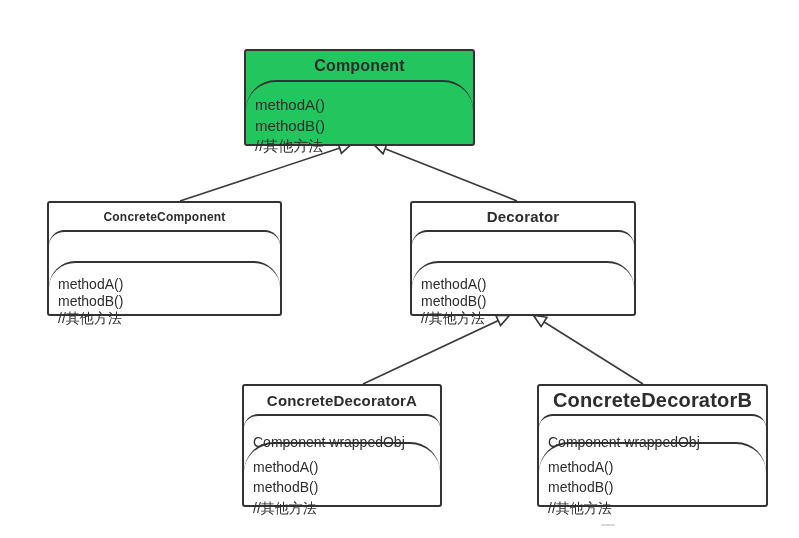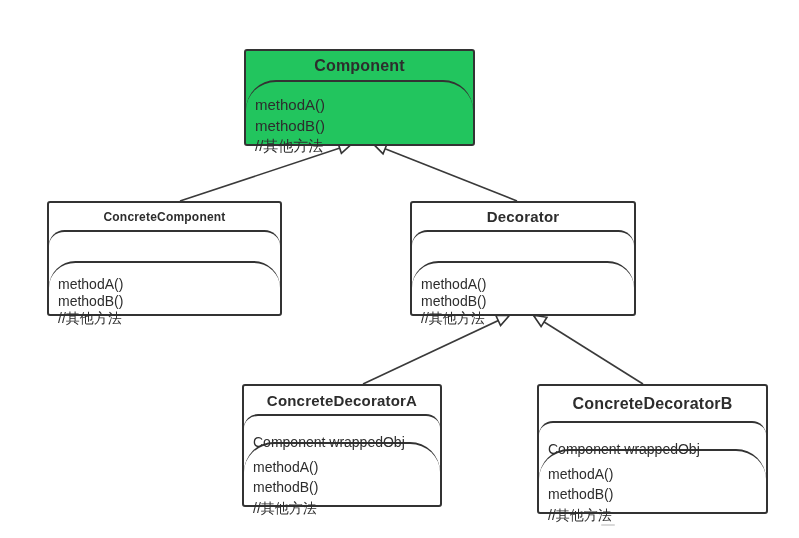--- a/index.html
+++ b/index.html
@@ -99,21 +99,21 @@
         <div class="uml-compartment" style="height: 28px; border-top-color: rgb(51, 51, 51);">
           <div class="uml-line" style="font-size: 14px; line-height: 26px;">Component wrappedObj</div>
         </div>
         <div class="uml-compartment" style="height: 63px; border-top-color: rgb(51, 51, 51);">
           <div class="uml-line" style="font-size: 14px; line-height: 20.3333px;">methodA()</div>
           <div class="uml-line" style="font-size: 14px; line-height: 20.3333px;">methodB()</div>
           <div class="uml-line" style="font-size: 14px; line-height: 20.3333px;">//其他方法</div>
         </div>
       </div>
       <div class="uml-class" style="left: 537px; top: 384px; width: 231px; border-color: rgb(51, 51, 51); background: rgb(255, 255, 255); color: rgb(45, 45, 45);">
-        <div class="uml-title" style="height: 35px; font-size: 16px;">ConcreteDecoratorB</div>
+        <div class="uml-title" style="height: 28px; font-size: 20px;">ConcreteDecoratorB</div>
         <div class="uml-compartment" style="height: 28px; border-top-color: rgb(51, 51, 51);">
           <div class="uml-line" style="font-size: 14px; line-height: 26px;">Component wrappedObj</div>
         </div>
         <div class="uml-compartment" style="height: 63px; border-top-color: rgb(51, 51, 51);">
           <div class="uml-line" style="font-size: 14px; line-height: 20.3333px;">methodA()</div>
           <div class="uml-line" style="font-size: 14px; line-height: 20.3333px;">methodB()</div>
           <div class="uml-line" style="font-size: 14px; line-height: 20.3333px;">//其他方法</div>
         </div>
       </div>
     </div>

